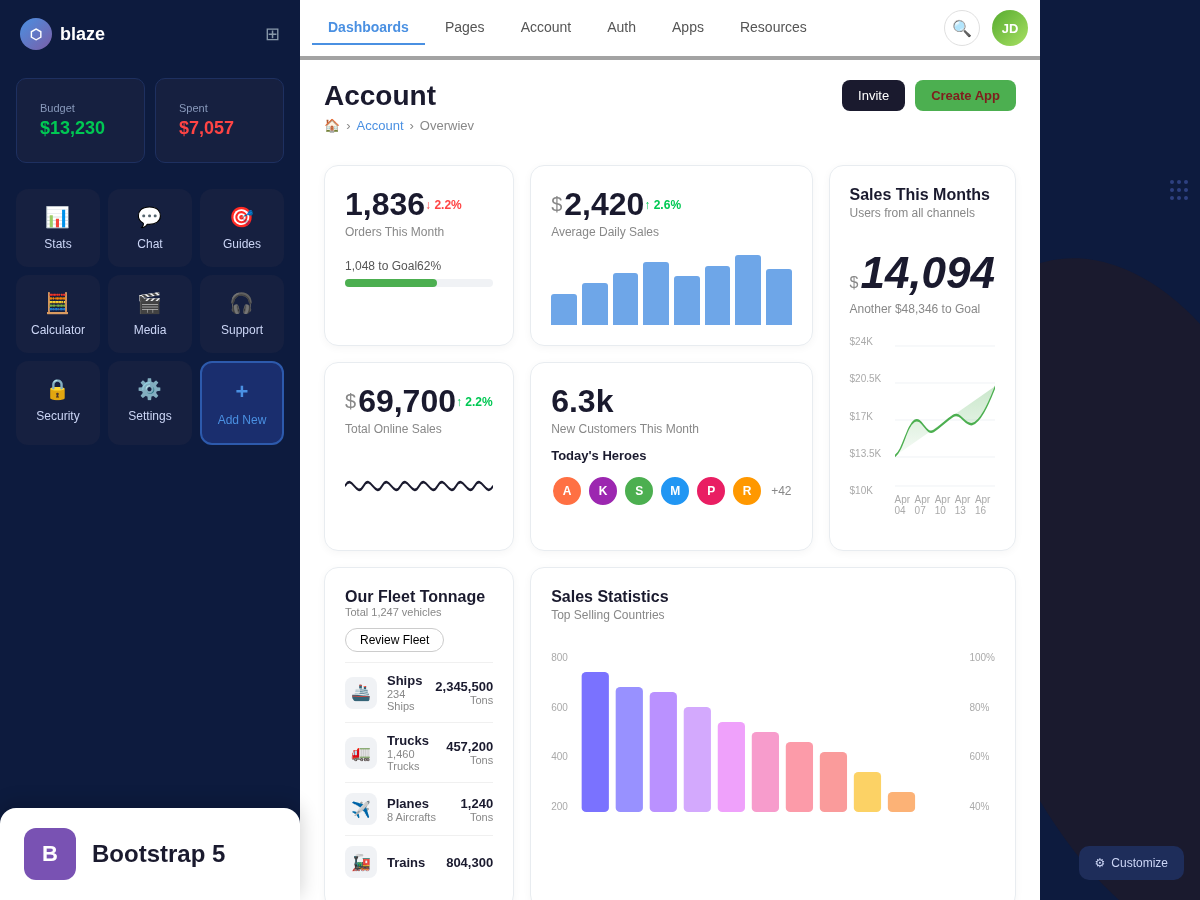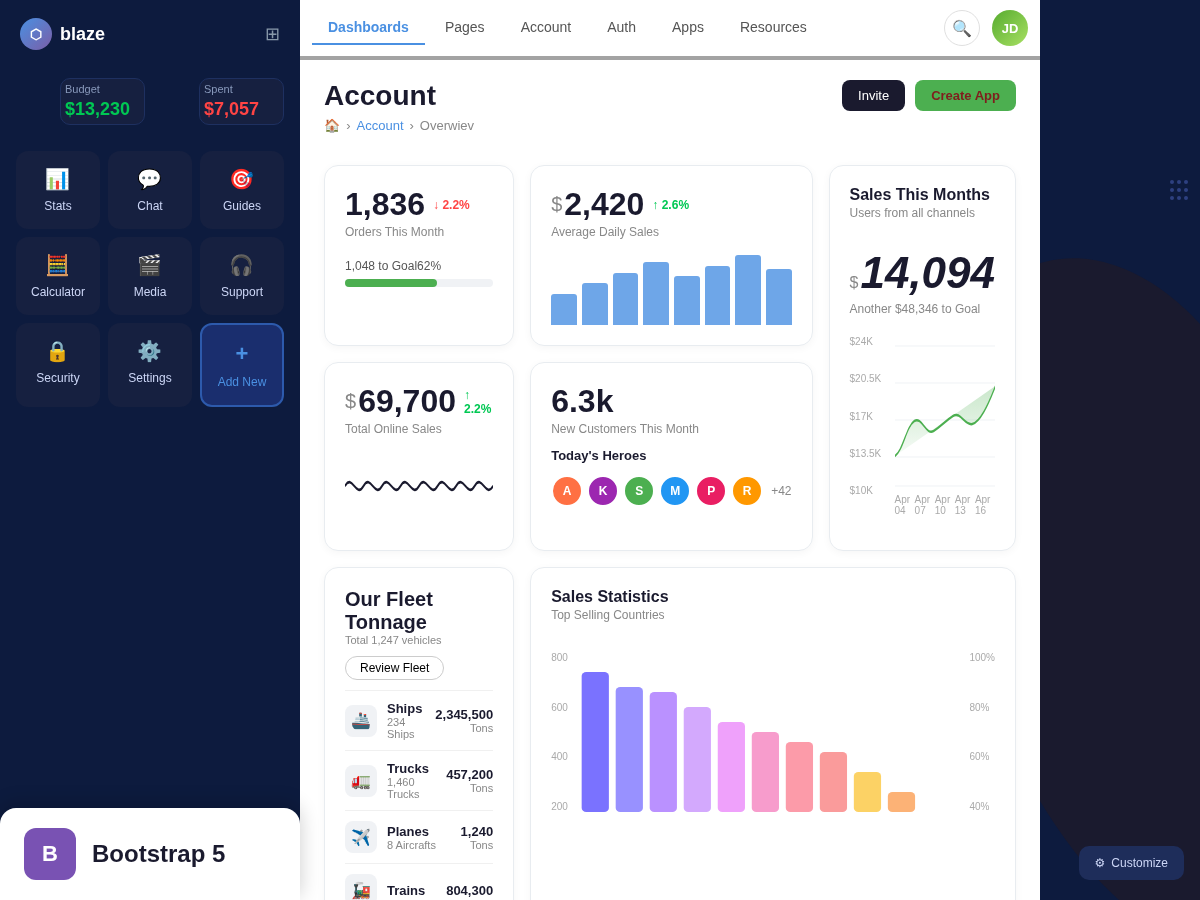--- a/index.html
+++ b/index.html
@@ -37,23 +37,22 @@
     .budget-cards {
       display: flex;
       gap: 10px;
       padding: 10px 16px;
       margin-bottom: 8px;
     }
     .budget-card {
       flex: 1;
       background: #162040;
       border-radius: 10px;
-      padding: 4px;
+      padding: 23px;
       border: 1px solid #1e3060;
-      margin-left: 44px;
     }
     .budget-label { color: #8899bb; font-size: 11px; margin-bottom: 4px; }
     .budget-value { font-size: 18px; font-weight: 700; }
     .budget-value.green { color: #00c853; }
     .budget-value.red { color: #ff4444; }
 
     .nav-grid {
       display: grid;
       grid-template-columns: repeat(3, 1fr);
       gap: 8px;
@@ -205,21 +204,21 @@
       border-radius: 14px;
       border: 1px solid #e8ecf0;
       padding: 20px;
       box-shadow: 0 2px 8px rgba(0,0,0,0.04);
     }
 
     
     .orders-card { grid-column: 1; }
     .metric-value { font-size: 32px; font-weight: 700; color: #1a1a2e; }
     .metric-label { font-size: 12px; color: #888; margin-top: 2px; }
-    .metric-change { font-size: 12px; font-weight: 600; margin-left: 8px; }
+    .metric-change { font-size: 12px; font-weight: 600; margin-left: 0; }
     .metric-change.down { color: #ff4444; }
     .metric-change.up { color: #00c853; }
     .progress-bar-wrap { margin-top: 20px; }
     .progress-info { display: flex; justify-content: flex-start; font-size: 12px; color: #555; margin-bottom: 6px; }
     .progress-track { background: #f0f2f5; border-radius: 4px; height: 8px; }
     .progress-fill { background: #4caf50; height: 8px; border-radius: 4px; }
     .metric-row { display: flex; align-items: center; }
     .dollar-sign { font-size: 20px; color: #888; margin-right: 2px; vertical-align: super; }
 
     
@@ -283,21 +282,21 @@
       bottom: 20px;
     }
 
     
     .online-sales-card { grid-column: 1; }
     
     .customers-card { grid-column: 2; }
 
     
     .fleet-card { grid-column: 1; }
-    .fleet-title { font-size: 20px; font-weight: 700; color: #1a1a2e; }
+    .fleet-title { font-size: 16px; font-weight: 700; color: #1a1a2e; }
     .fleet-subtitle { font-size: 11px; color: #888; }
     .review-btn {
       background: white;
       border: 1px solid #ccc;
       border-radius: 20px;
       padding: 4px 14px;
       font-size: 12px;
       cursor: pointer;
       margin: 10px 0;
     }

